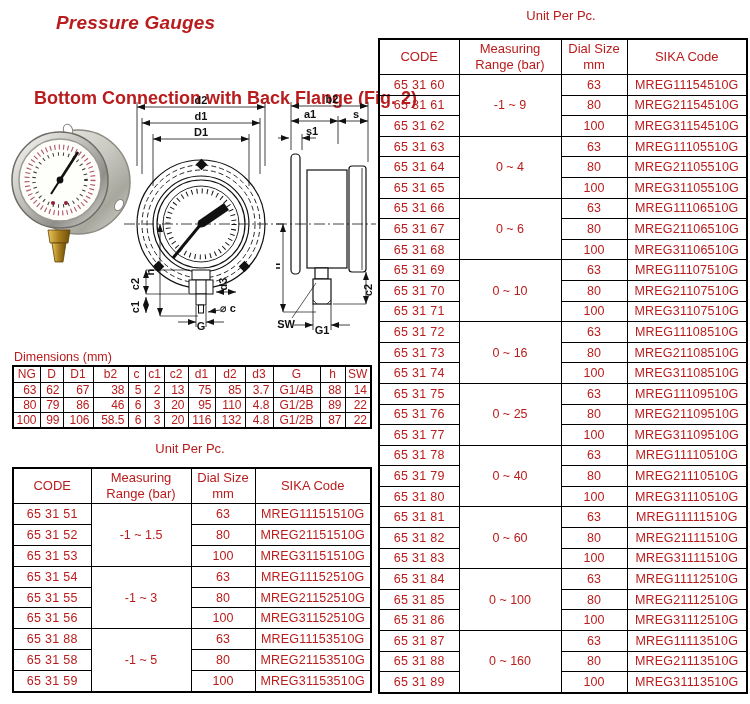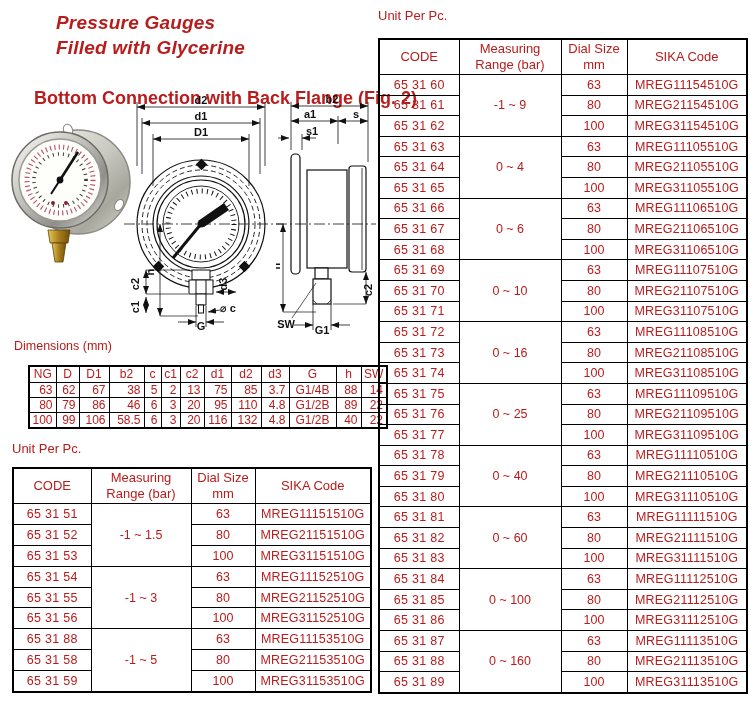--- a/index.html
+++ b/index.html
@@ -10,31 +10,31 @@
   }
   
   .title{position:absolute;left:56px;top:10px;font-size:19px;line-height:1.32;
     font-weight:bold;font-style:italic;letter-spacing:.2px;}
   .subtitle{position:absolute;left:34px;top:68px;font-size:18px;font-weight:bold;margin-top:20px;}
   
   .fig{position:absolute;}
   svg text{font-family:"Liberation Sans","DejaVu Sans",sans-serif;}
   .dimlbl{font-size:11px;font-weight:bold;fill:#111;}
   
-  .dims-caption{position:absolute;left:14px;top:339px;font-size:12.5px;}
-  .dims-wrap{position:absolute;left:28px;top:365px;width:358px;}
+  .dims-caption{position:absolute;left:14px;top:350px;font-size:12.5px;}
+  .dims-wrap{position:absolute;left:12px;top:365px;width:358px;}
   table.dims{border-collapse:collapse;width:100%;table-layout:fixed;
     border:2px solid #000;font-size:12px;}
   table.dims th,table.dims td{border:1px solid #000;padding:0 3px 0 0;height:14px;
     line-height:1.05;}
   table.dims th{font-weight:normal;text-align:center;height:15px;padding:0;}
   table.dims td{text-align:right;}
   table.dims td.g-col{text-align:center;padding:0;}
   
-  .unit-note{position:absolute;font-size:13px;text-align:left;}
+  .unit-note{position:absolute;font-size:13px;text-align:center;}
   .unit-left{left:12px;top:441px;width:356px;}
   .unit-right{left:378px;top:8px;width:366px;}
   .order-wrap{position:absolute;}
   .left-wrap{left:12px;top:459px;width:358px;}
   .right-wrap{left:378px;top:30px;width:368px;}
   table.order{border-collapse:collapse;width:100%;table-layout:fixed;
     border:2px solid #000;font-size:12.5px;margin-top:8px;}
   table.order th,table.order td{border:1px solid #000;padding:0;text-align:center;
     overflow:hidden;}
   table.order th{font-weight:normal;height:34px;white-space:pre-line;
@@ -44,21 +44,20 @@
   table.order td.code{font-weight:normal;letter-spacing:.3px;}
   table.order td.sika{letter-spacing:.2px;}
 </style>
 </head>
 <body>
 
 <div class="page">
 
   <div class="title">
     <div>Pressure Gauges</div>
-    <div>Filled with Glycerine</div>
   </div>
   <div class="subtitle">Bottom Connection with Back Flange (Fig. 2)</div>
 
   <svg class="fig" style="left:6px;top:110px" width="126" height="162" viewBox="0 0 126 162">
     <defs>
       <linearGradient id="metalA" x1="0" y1="0" x2="1" y2="1">
         <stop offset="0" stop-color="#f4f3ee"></stop>
           <stop offset=".5" stop-color="#c9c8c0"></stop>
         <stop offset=".75" stop-color="#a8a79e"></stop>
           <stop offset="1" stop-color="#dddcd4"></stop>
@@ -292,21 +291,21 @@
             <td>99</td>
             <td>106</td>
             <td>58.5</td>
             <td>6</td>
             <td>3</td>
             <td>20</td>
             <td>116</td>
             <td>132</td>
             <td>4.8</td>
             <td class="g-col">G1/2B</td>
-            <td>40</td>
+            <td>87</td>
             <td>22</td>
           </tr>
         </tbody>
     </table>
   </div>
 
   <div class="unit-note unit-left">Unit Per Pc.</div>
   <div class="order-wrap left-wrap">
     <table class="order" id="left-order">
       <colgroup>

